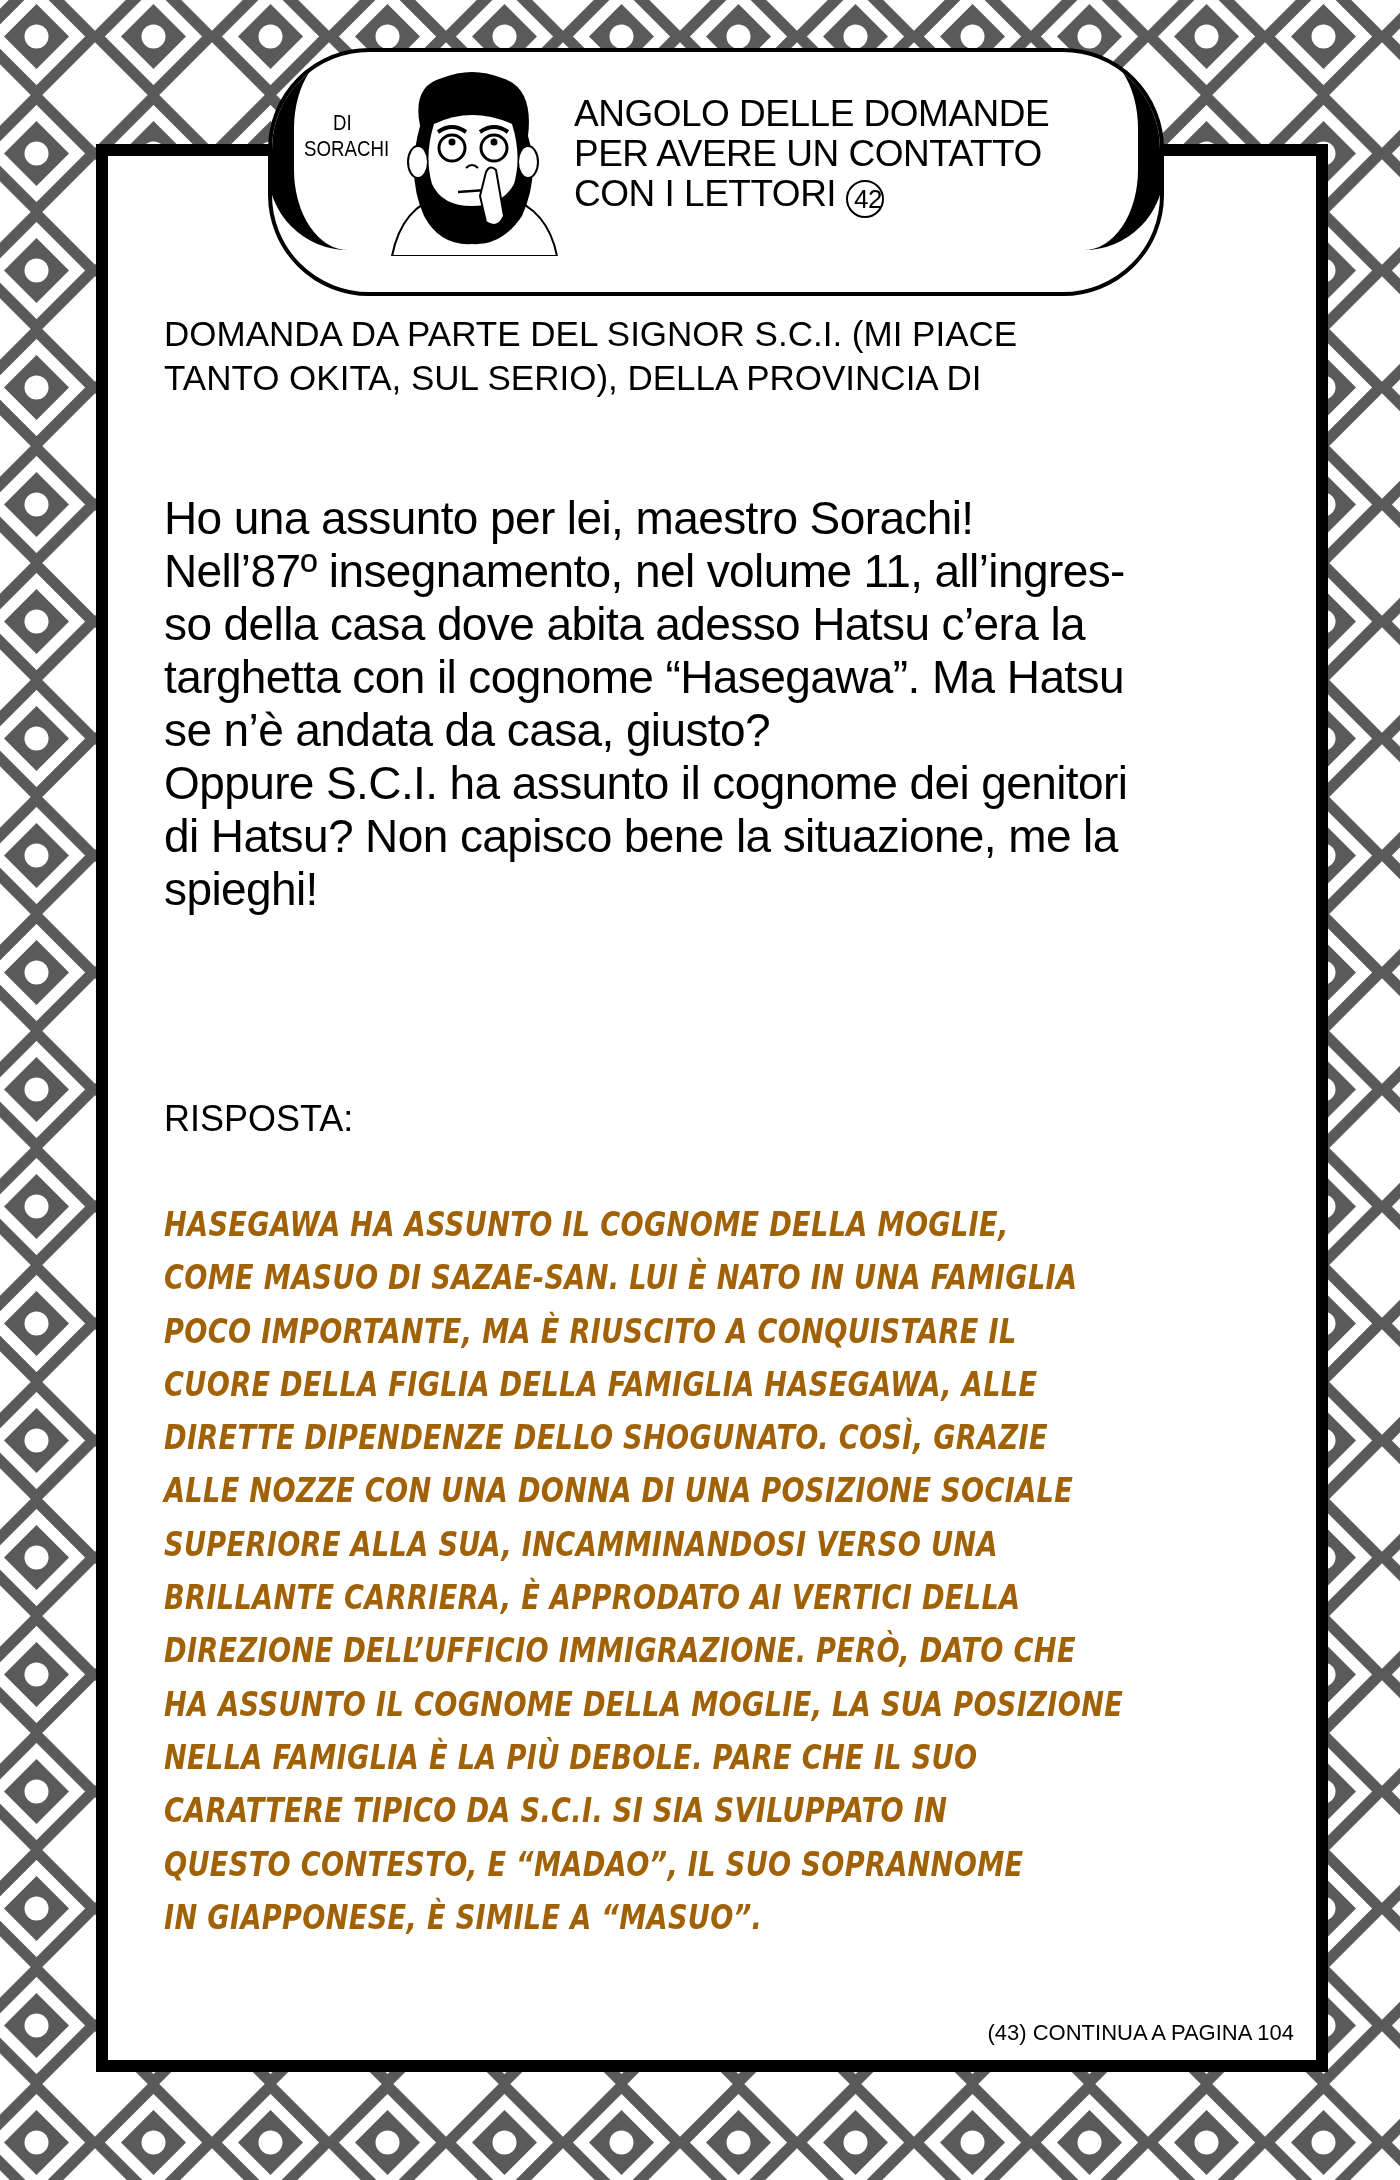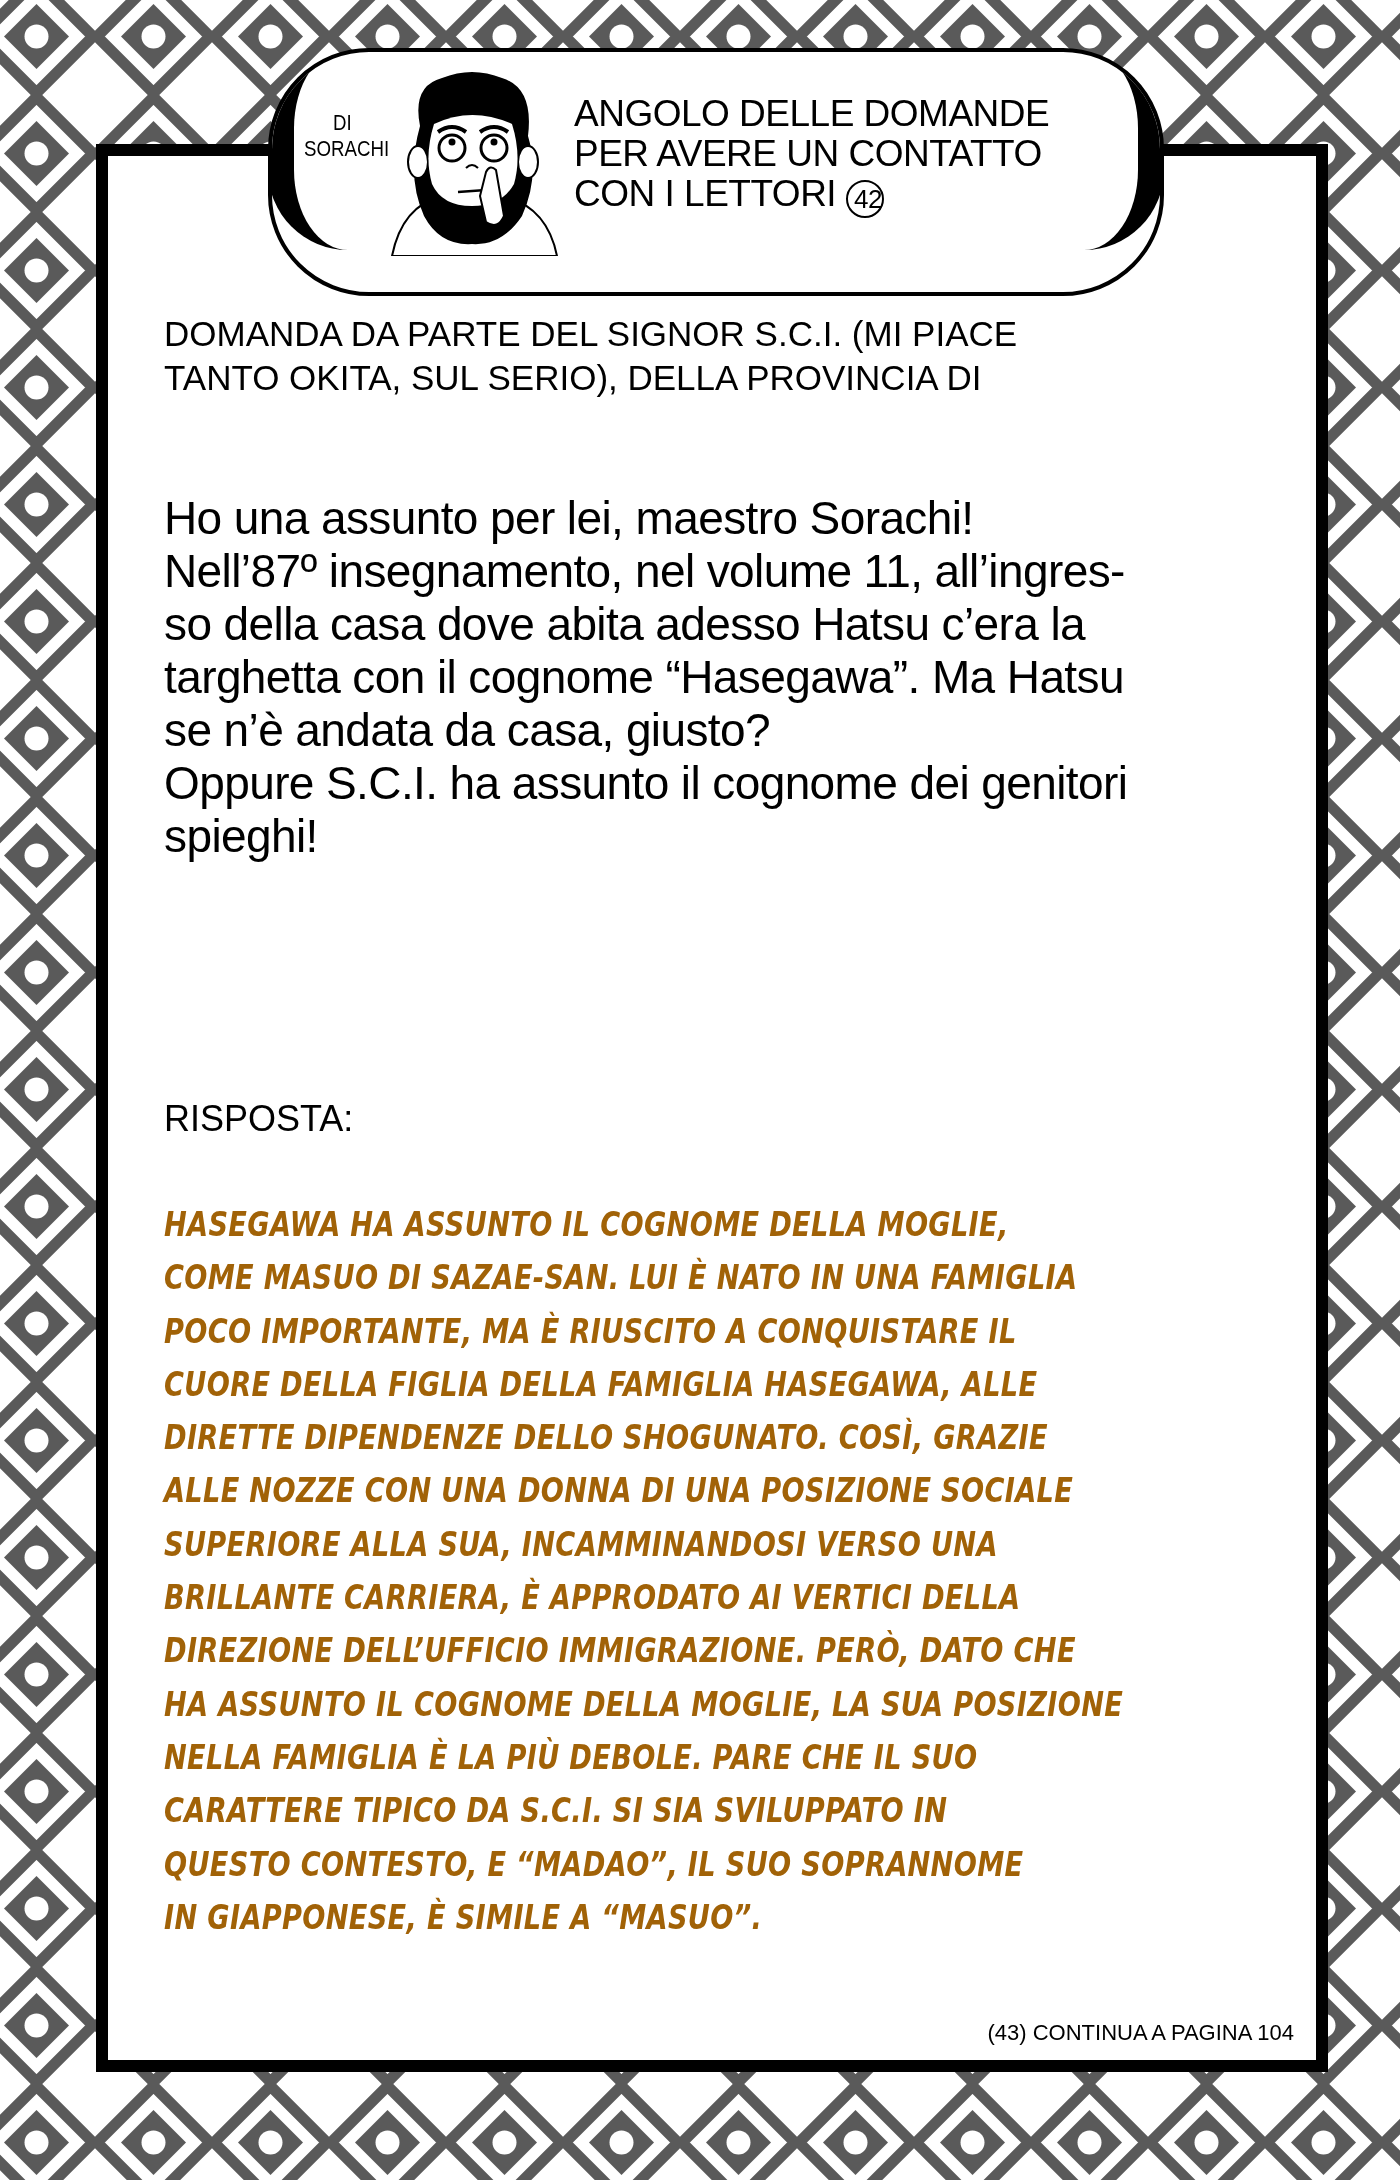--- a/index.html
+++ b/index.html
@@ -129,20 +129,21 @@
   <div>TANTO OKITA, SUL SERIO), DELLA PROVINCIA DI</div>
 </div>
 
 <div class="question-body">
   <span>Ho una assunto per lei, maestro Sorachi!</span>
   <span>Nell’87º insegnamento, nel volume 11, all’ingres-</span>
   <span>so della casa dove abita adesso Hatsu c’era la</span>
   <span>targhetta con il cognome “Hasegawa”. Ma Hatsu</span>
   <span>se n’è andata da casa, giusto?</span>
   <span>Oppure S.C.I. ha assunto il cognome dei genitori</span>
+  <span>di Hatsu? Non capisco bene la situazione, me la</span>
   <span>spieghi!</span>
 </div>
 
 <div class="answer-label">RISPOSTA:</div>
 
 <div class="answer-body">
   <span>HASEGAWA HA ASSUNTO IL COGNOME DELLA MOGLIE,</span>
   <span>COME MASUO DI SAZAE-SAN. LUI È NATO IN UNA FAMIGLIA</span>
   <span>POCO IMPORTANTE, MA È RIUSCITO A CONQUISTARE IL</span>
   <span>CUORE DELLA FIGLIA DELLA FAMIGLIA HASEGAWA, ALLE</span>

